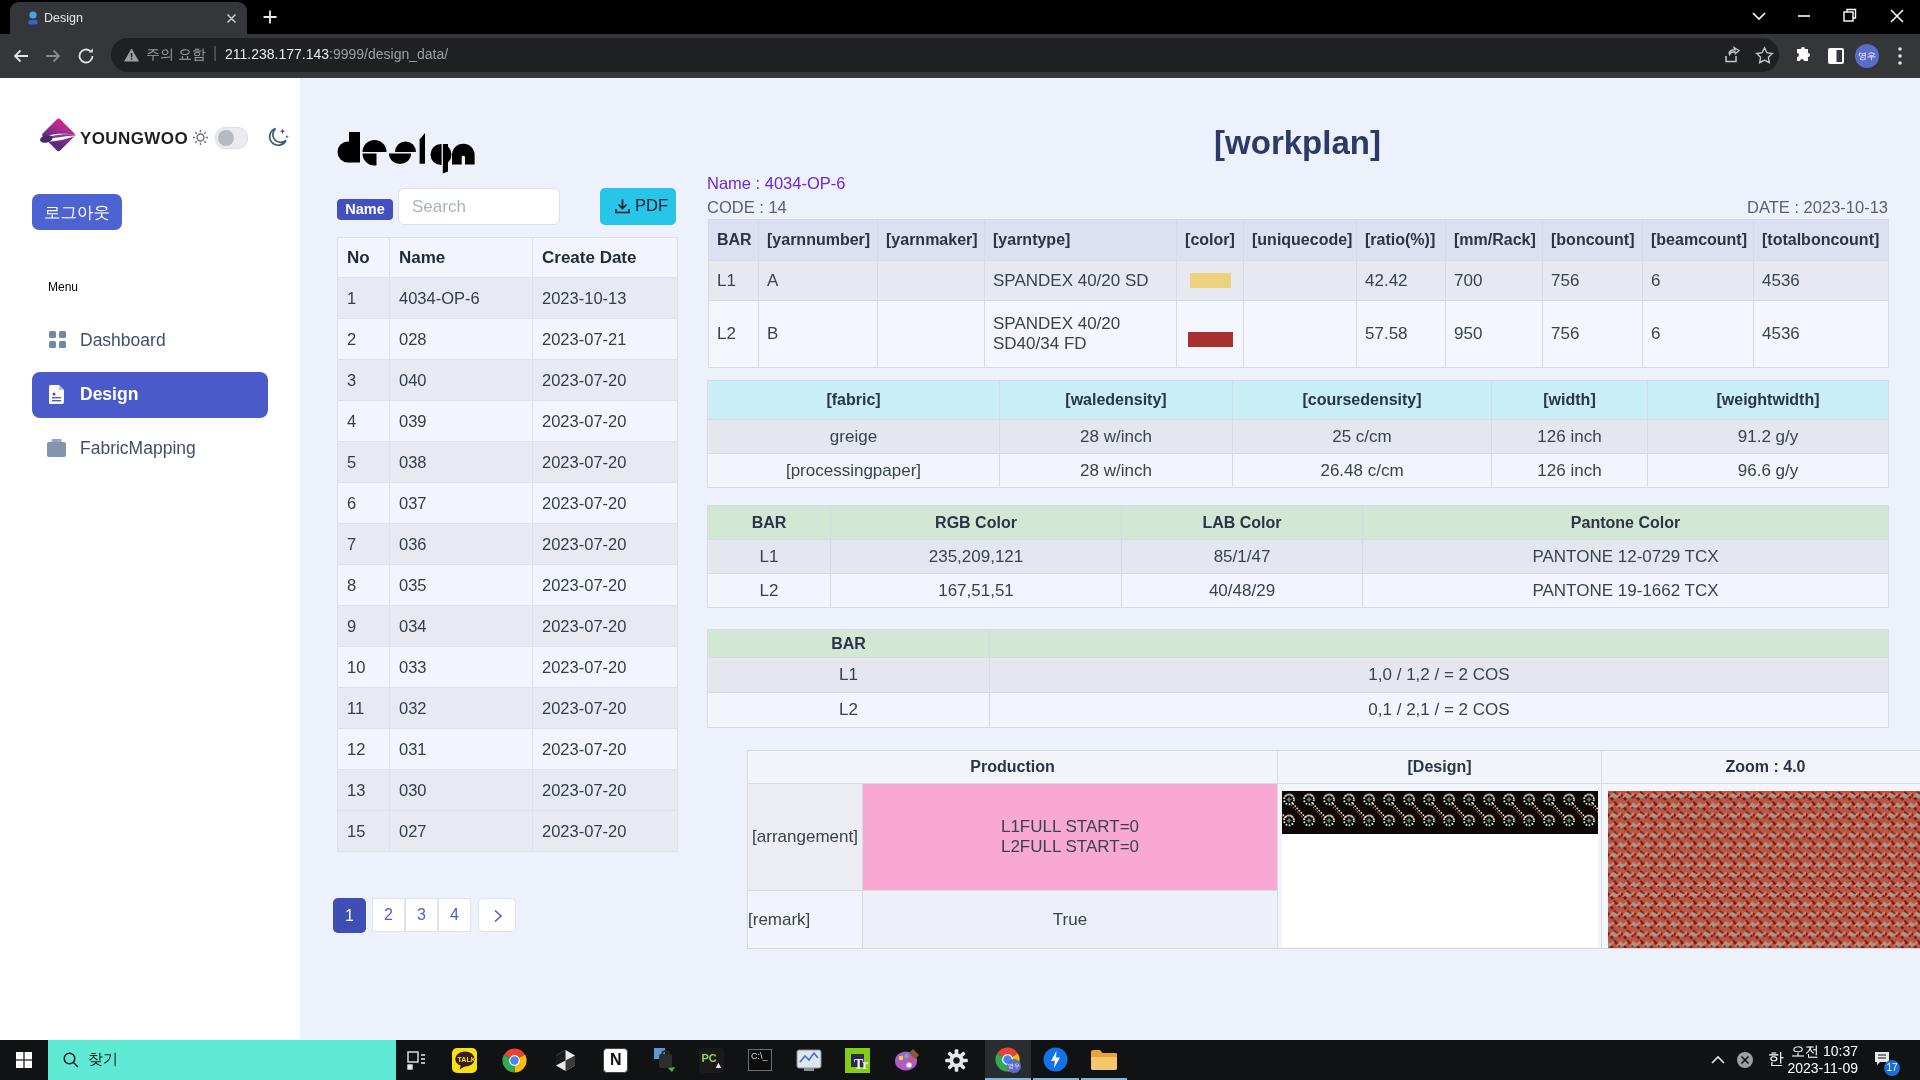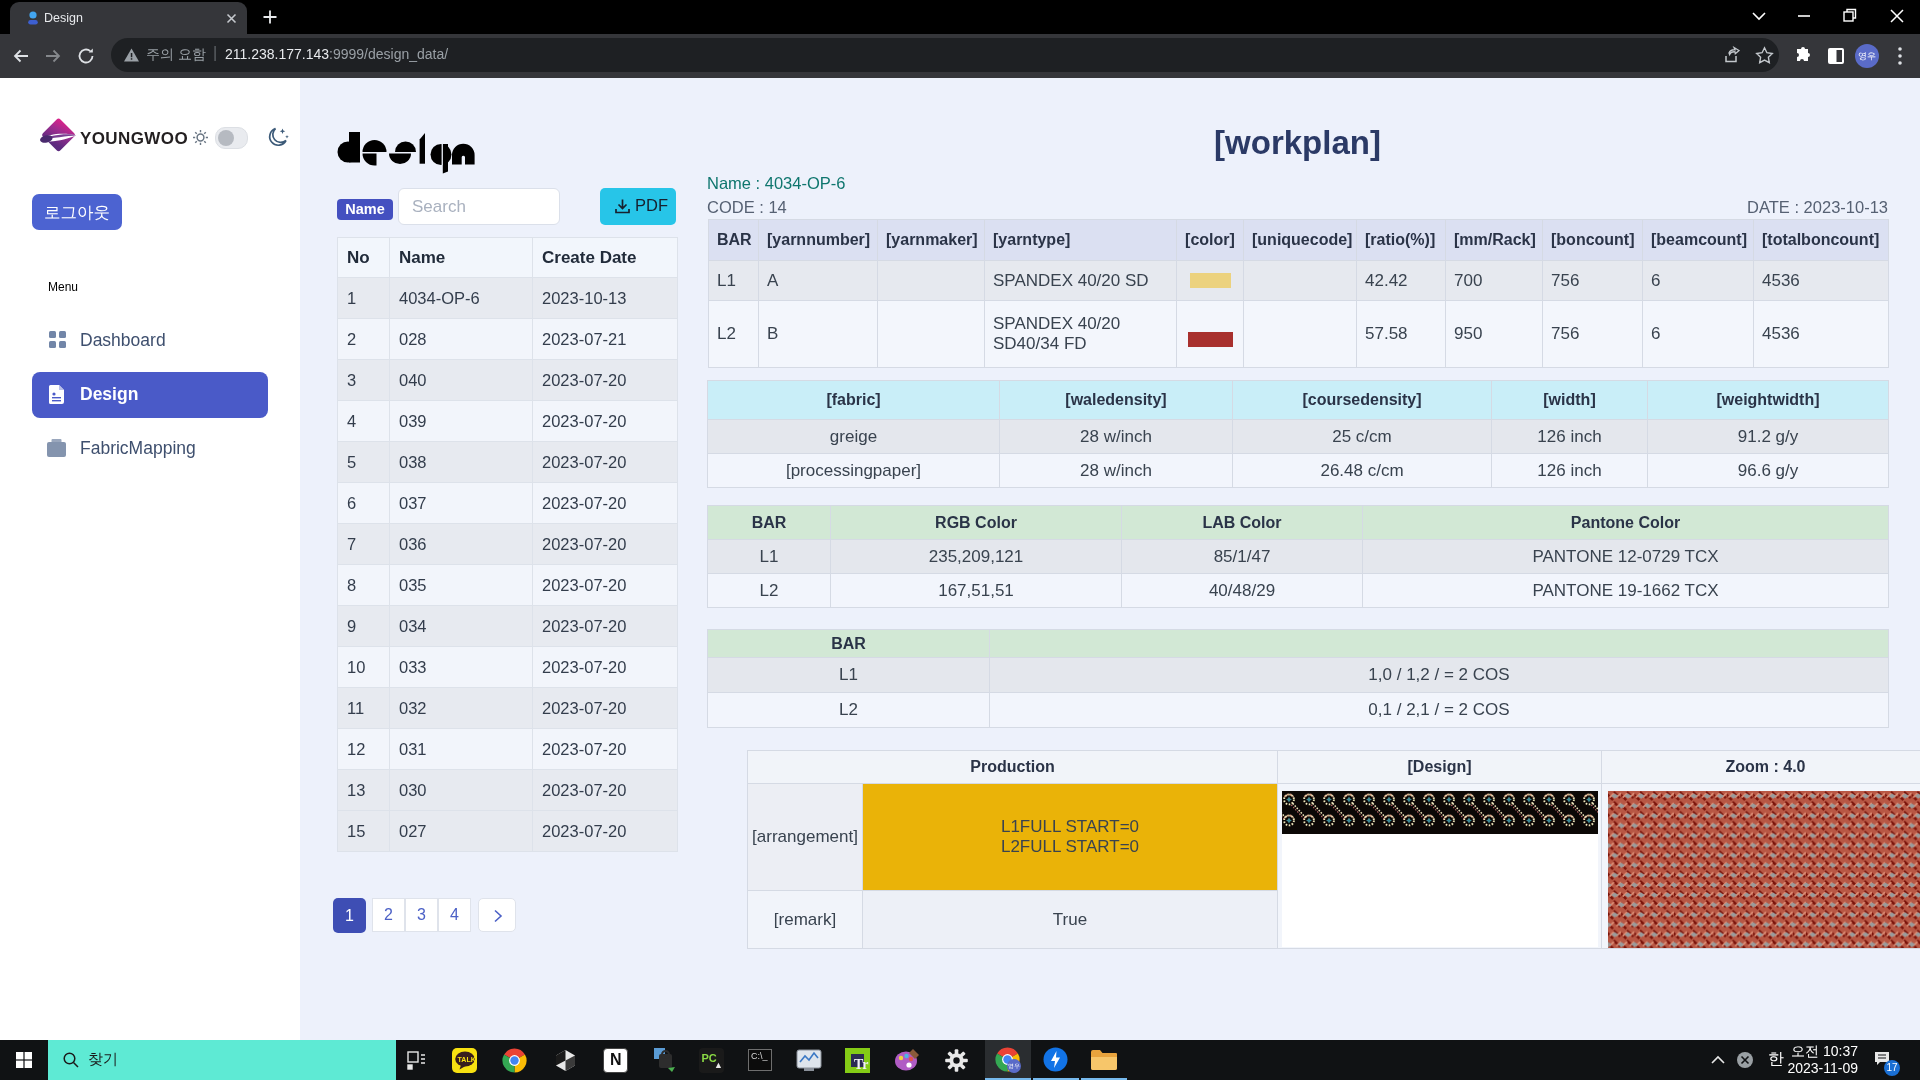--- a/index.html
+++ b/index.html
@@ -283,21 +283,21 @@
   <div class="abs pgn" style="left:372px;">2</div>
   <div class="abs pgn" style="left:405px;">3</div>
   <div class="abs pgn" style="left:438px;">4</div>
   <div class="abs" style="left:478px;top:898px;width:38px;height:34px;background:#fff;border:1px solid #dfe3eb;border-radius:5px;box-sizing:border-box;">
     <svg class="abs" style="left:13px;top:9px" width="12" height="16" viewBox="0 0 12 16">
         <path d="M3 2.5 L9 8 L3 13.5" stroke="#4b60c6" stroke-width="1.6" fill="none"></path>
       </svg>
   </div>
 
   <div class="abs" style="left:707px;top:124px;width:1181px;text-align:center;font-size:33px;font-weight:bold;color:#2b3a66;">[workplan]</div>
-  <div class="abs" style="left:707px;top:174px;font-size:16.5px;color:#0f766e;">Name : 4034-OP-6</div>
+  <div class="abs" style="left:707px;top:174px;font-size:16.5px;color:#6d28d9;">Name : 4034-OP-6</div>
   <div class="abs" style="left:707px;top:198px;font-size:16.5px;color:#566173;">CODE : 14</div>
   <div class="abs" style="left:1588px;top:198px;width:300px;text-align:right;font-size:16.5px;color:#566173;">DATE : 2023-10-13</div>
   <table class="rt abs" style="left:708px;top:219px;width:1180px;">
     <colgroup>
         <col style="width:50px">
         <col style="width:119px">
         <col style="width:107px">
         <col style="width:192px">
         <col style="width:67px">
         <col style="width:113px">
@@ -441,21 +441,21 @@
         <col style="width:328px">
       </colgroup>
     <tbody>
         <tr style="height:33px;background:#f1f4f9;">
           <th colspan="2">Production</th>
           <th>[Design]</th>
           <th>Zoom : 4.0</th>
         </tr>
     <tr style="height:107px;">
       <td style="background:#eceef4;text-align:center;">[arrangement]</td>
-      <td style="background:#eab308;">L1FULL START=0<br>L2FULL START=0</td>
+      <td style="background:#f9a8d4;">L1FULL START=0<br>L2FULL START=0</td>
       <td rowspan="2" style="background:#f2f5fb;vertical-align:top;padding:0;">
         <div id="designimg">
           <svg width="316" height="43" style="position:absolute;left:0;top:0;">
             <defs>
               <pattern id="chain" width="20" height="43" patternUnits="userSpaceOnUse">
                 <rect width="20" height="43" fill="#0c0806"></rect>
                 <circle cx="7" cy="8.5" r="4.9" fill="none" stroke="#efe7bd" stroke-width="1.9" stroke-dasharray="1.6 1.5"></circle>
                 <path d="M2.7 5.9 A4.9 4.9 0 0 1 11.3 5.9" fill="none" stroke="#dba386" stroke-width="1.9" stroke-dasharray="1.6 1.5"></path>
                 <path d="M7 5.6 L8.1 7.4 L9.9 8.5 L8.1 9.6 L7 11.4 L5.9 9.6 L4.1 8.5 L5.9 7.4 Z" fill="#3e8b96"></path>
                 <circle cx="7" cy="29.5" r="4.9" fill="none" stroke="#efe7bd" stroke-width="1.9" stroke-dasharray="1.6 1.5"></circle>
@@ -481,21 +481,21 @@
                 <path d="M9.9 14.9 l3.5 -2.6 3.5 2.6 -3.5 2.6 Z" fill="#9a9b9b"></path>
                 <path d="M-3.3 14.9 l3.5 -2.6 3.5 2.6 -3.5 2.6 Z" fill="#9a9b9b"></path>
               </pattern>
             </defs>
             <rect width="316" height="158" fill="url(#weave)"></rect>
           </svg>
         </div>
       </td>
     </tr>
     <tr style="height:58px;">
-      <td style="background:#f1f4fa;text-align:center;">[remark]</td>
+      <td style="background:#f1f4fa;text-align:left;">[remark]</td>
       <td style="background:#edf0f7;text-align:center;">True</td>
     </tr>
   </tbody>
     </table>
   <div id="taskbar">
     <svg class="abs" style="left:16px;top:12px" width="16" height="16" viewBox="0 0 16 16">
       <g fill="#ffffff">
           <rect x="0" y="0" width="7.4" height="7.4"></rect>
           <rect x="8.6" y="0" width="7.4" height="7.4"></rect>
           <rect x="0" y="8.6" width="7.4" height="7.4"></rect>

